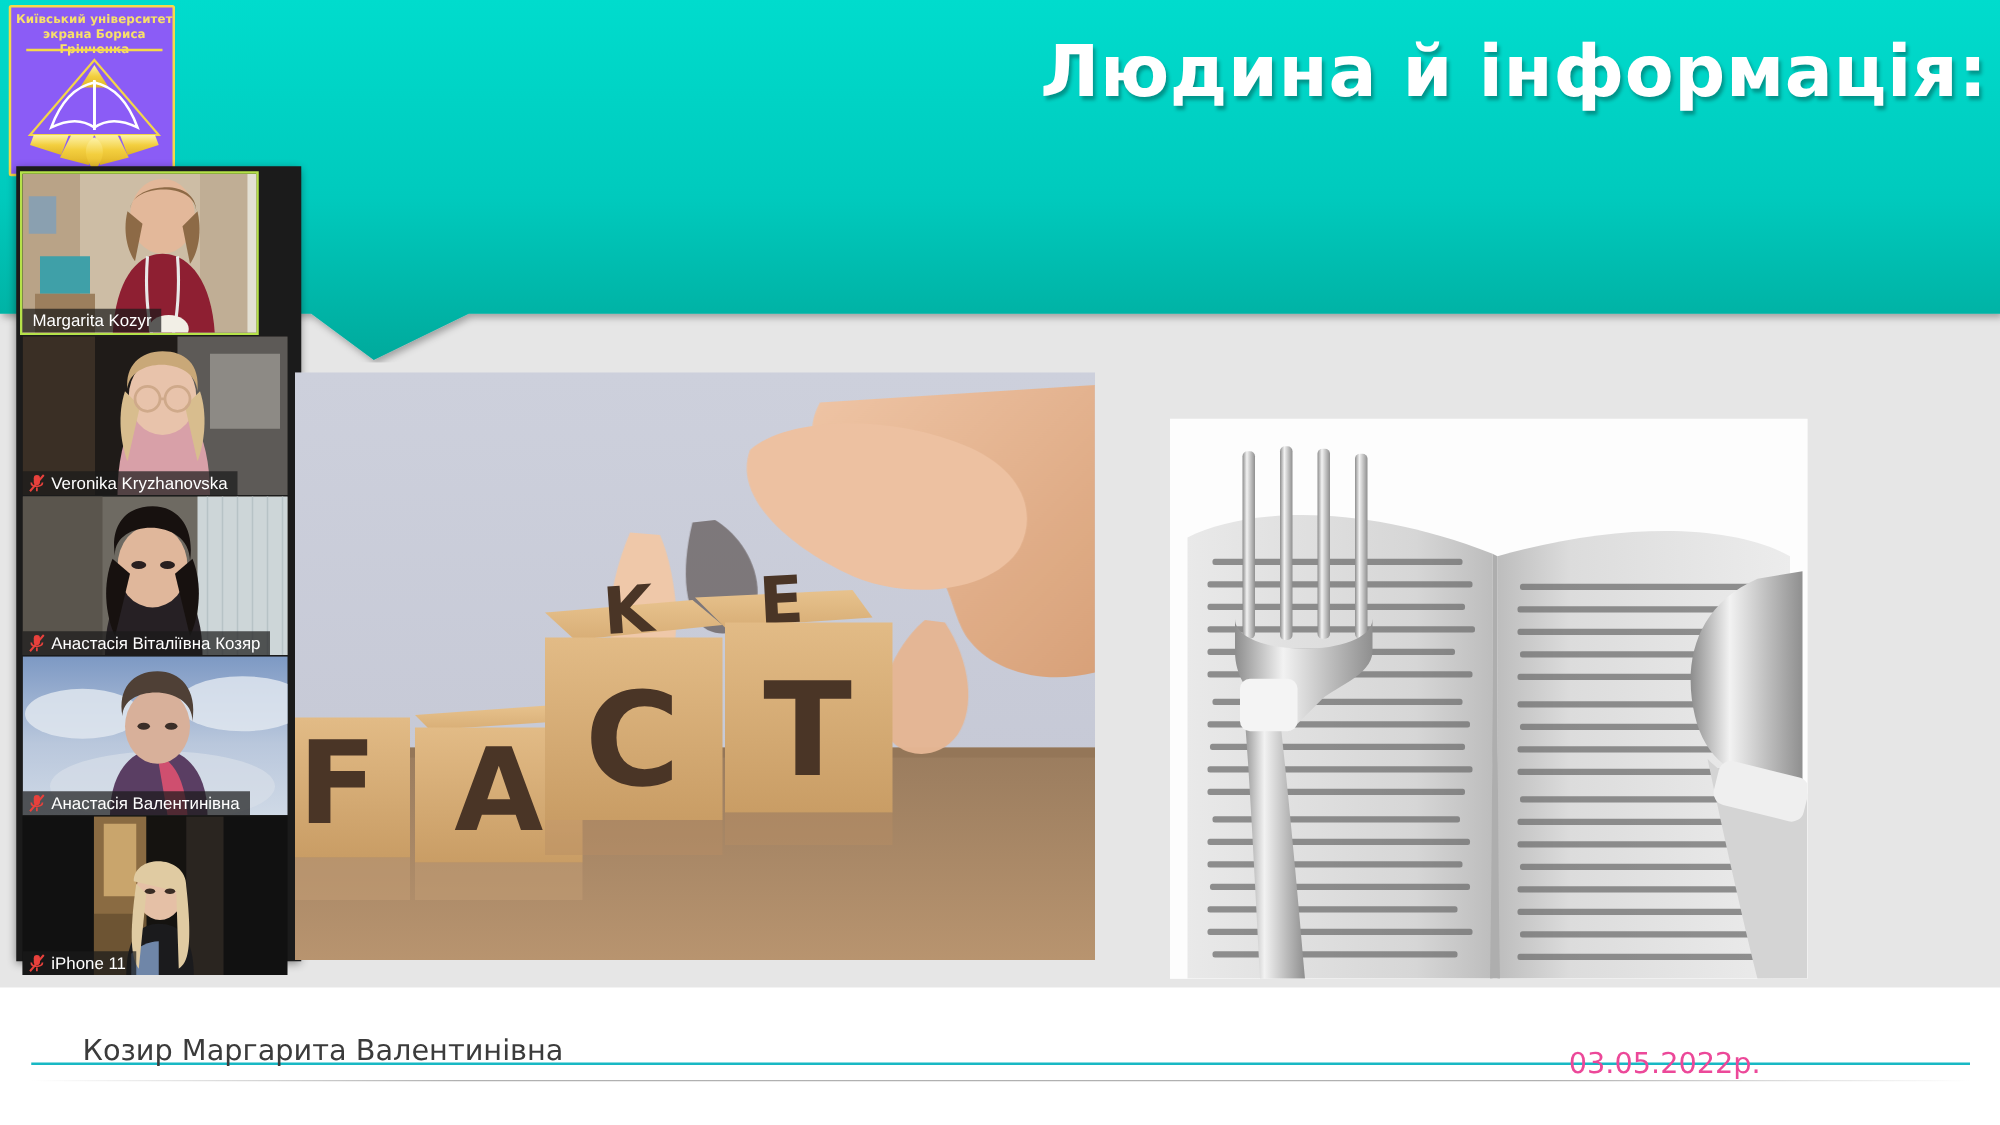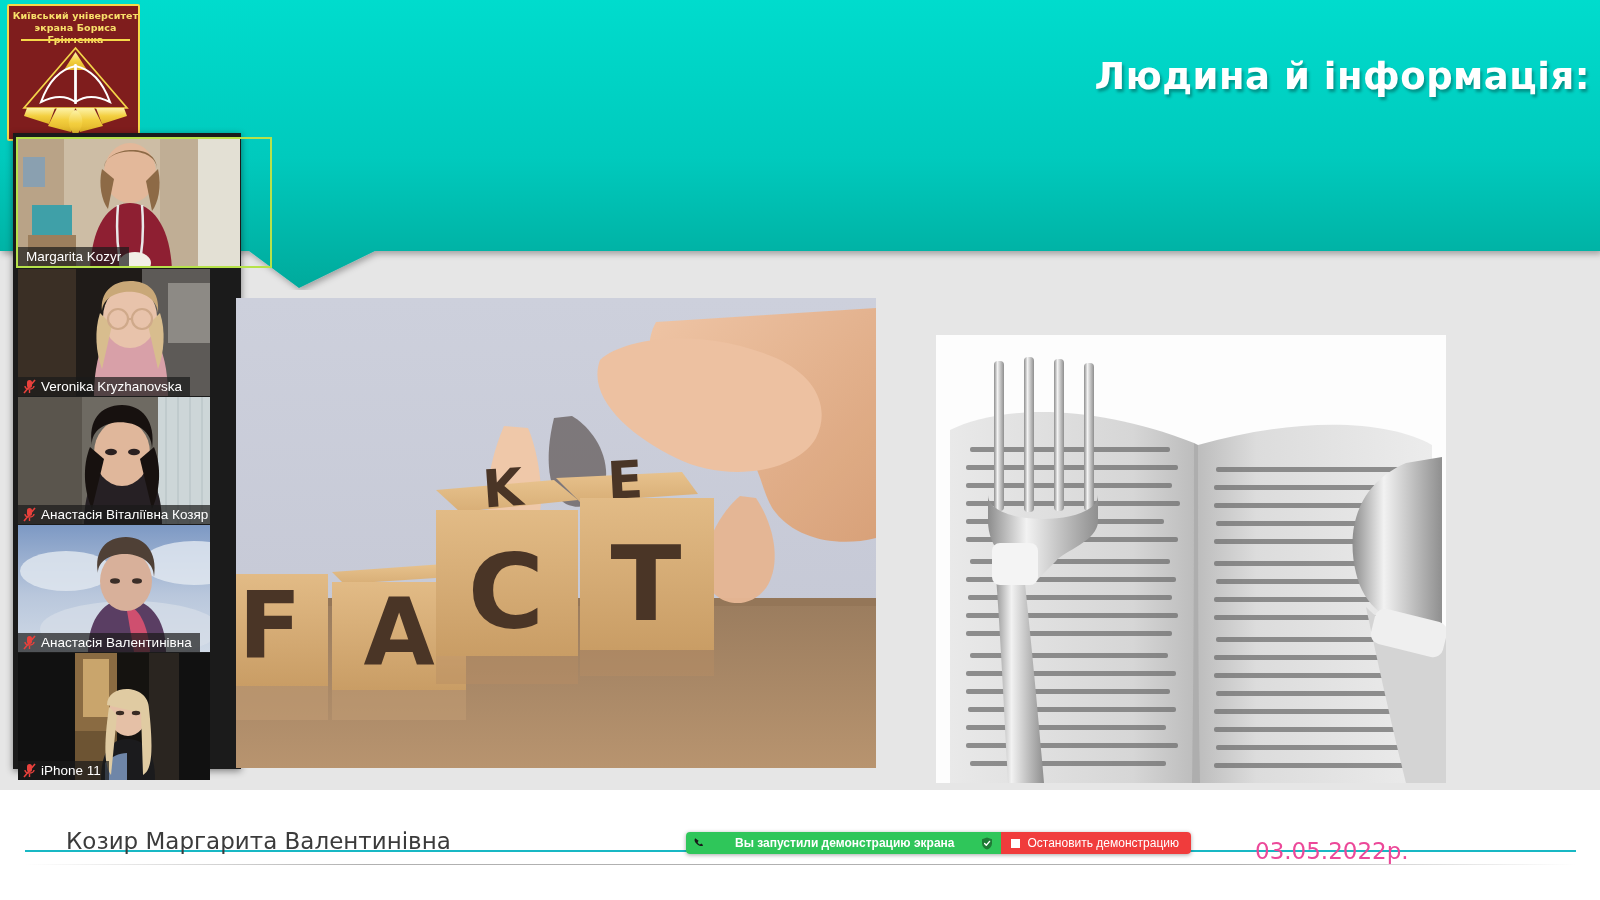--- a/index.html
+++ b/index.html
@@ -42,35 +42,34 @@
 
   .title-wrap {
     position: absolute;
     left: 330px; top: 18px;
     width: 1260px;
     text-align: right;
   }
   .title-line {
     font-family: "DejaVu Sans", sans-serif;
     font-weight: 700;
-    font-size: 37px;
+    font-size: 57px;
     line-height: 1.42;
     color: #ffffff;
     letter-spacing: 0.5px;
     text-shadow: 2px 3px 3px rgba(0,0,0,0.30);
     white-space: nowrap;
-    margin-top: 33px;
   }
 
   
   .logo-box {
     position: absolute;
     left: 7px; top: 4px;
     width: 133px; height: 137px;
-    background: #7f1d1d;
+    background: #8b5cf6;
     border: 2px solid #f6d94a;
     border-radius: 2px;
     overflow: hidden;
   }
   .logo-text {
     position: absolute;
     left: 0; top: 4px;
     width: 133px;
     text-align: center;
     color: #f8e06a;
@@ -93,26 +92,26 @@
   .filmstrip {
     position: absolute;
     left: 13px; top: 133px;
     width: 228px; height: 636px;
     background: #1b1b1b;
     box-shadow: 0 2px 7px rgba(0,0,0,0.45);
   }
   .vtile {
     position: absolute;
     left: 5px;
-    width: 192px; height: 127px;
+    width: 212px; height: 127px;
     overflow: hidden;
   }
   .vtile.active {
     border: 2px solid #b6e24a;
-    left: 3px; width: 256px; height: 131px;
+    left: 3px; width: 191px; height: 131px;
   }
   .vtile .scene { position:absolute; inset:0; }
   .vname {
     position: absolute;
     left: 0; bottom: 0;
     display: flex; align-items: center; gap: 5px;
     padding: 2px 8px 2px 5px;
     background: rgba(26,26,26,0.70);
     color: #ffffff;
     font-size: 13.5px;
@@ -589,34 +588,14 @@
 
       <rect width="510" height="448" fill="none"></rect>
     </svg>
   </div>
 
   <div class="footer-rule"></div>
   <div class="footer-rule-grey"></div>
   <div class="footer-left">Козир Маргарита Валентинівна</div>
   <div class="footer-right">03.05.2022р.</div>
 
-  <div class="share-bar">
-    <div class="share-green">
-      <span>
-        <svg class="ic" width="12" height="12" viewBox="0 0 12 12" xmlns="http://www.w3.org/2000/svg">
-          <path d="M2.2 1.2 C1.2 2.4 1.4 4.2 2.6 5.8 C3.8 7.4 5.6 8.6 7.2 9 C8.4 9.3 9.6 9 10.2 8.2 L8.4 6.6 L6.9 7.6 C6 7.2 5 6.2 4.6 5.2 L5.6 3.8 Z" fill="#1a1a1a"></path>
-        </svg>
-      </span>
-      <span class="lbl">Вы запустили демонстрацию экрана</span>
-      <span>
-        <svg class="ic" width="12" height="13" viewBox="0 0 12 13" xmlns="http://www.w3.org/2000/svg">
-          <path d="M6 0.6 L11 2.2 L11 6.4 C11 9.4 8.8 11.6 6 12.4 C3.2 11.6 1 9.4 1 6.4 L1 2.2 Z" fill="#1f7a36"></path>
-          <path d="M3.6 6.4 L5.3 8.2 L8.6 4.4" stroke="#ffffff" stroke-width="1.4" fill="none" stroke-linecap="round" stroke-linejoin="round"></path>
-        </svg>
-      </span>
-    </div>
-    <div class="share-stop">
-      <span class="stop-square"></span>
-      <span>Остановить демонстрацию</span>
-    </div>
-  </div>
 
 </div>
 
 </body></html>

